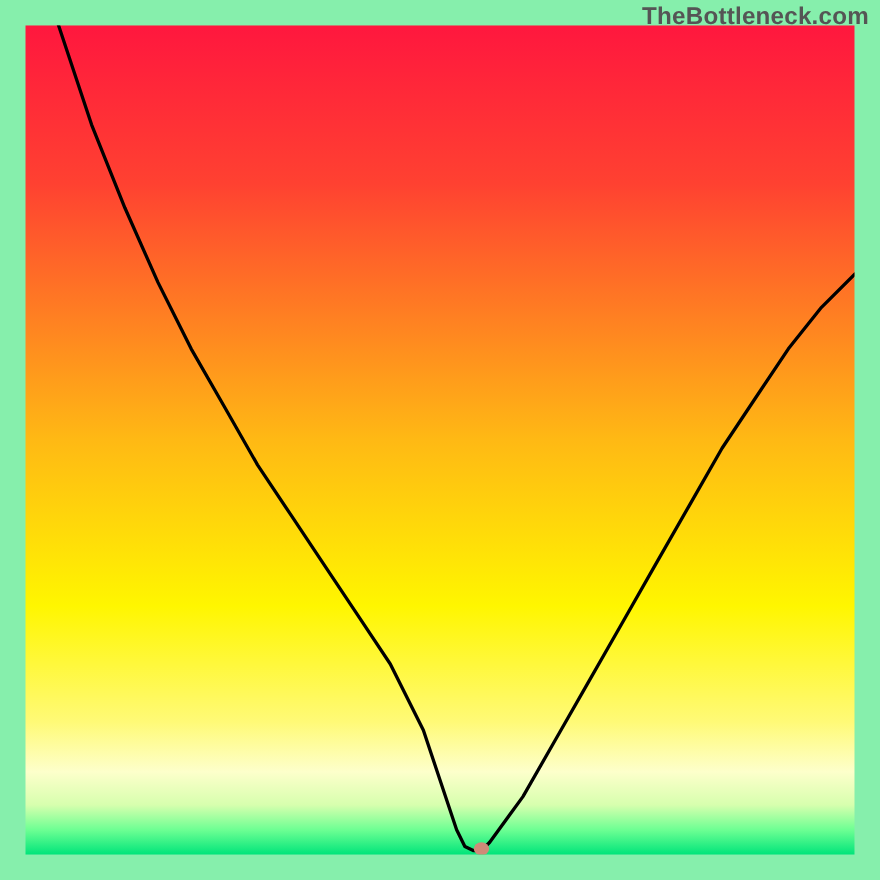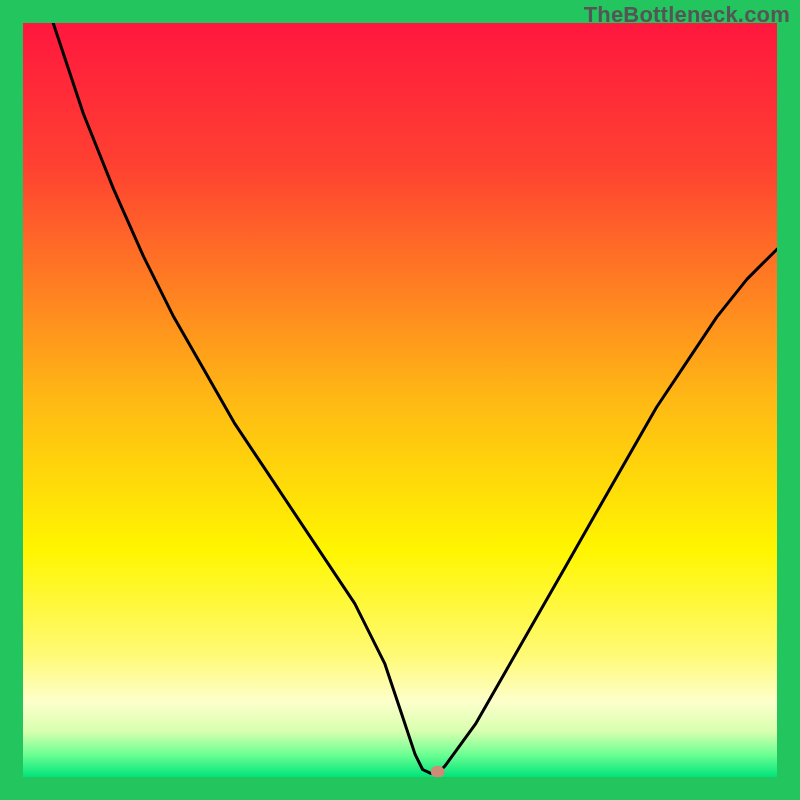--- a/index.html
+++ b/index.html
@@ -8,21 +8,21 @@
     width: 800px;
     height: 800px;
     background: #000;
     font-family: Arial, Helvetica, sans-serif;
     overflow: hidden;
   }
   .outer {
     position: relative;
     width: 800px;
     height: 800px;
-    background: #22c55e;
+    background: #86efac;
   }
   .watermark {
     position: absolute;
     top: 2px;
     right: 10px;
     color: #555;
     font-size: 22px;
     font-weight: 600;
     letter-spacing: 0.2px;
     z-index: 5;

